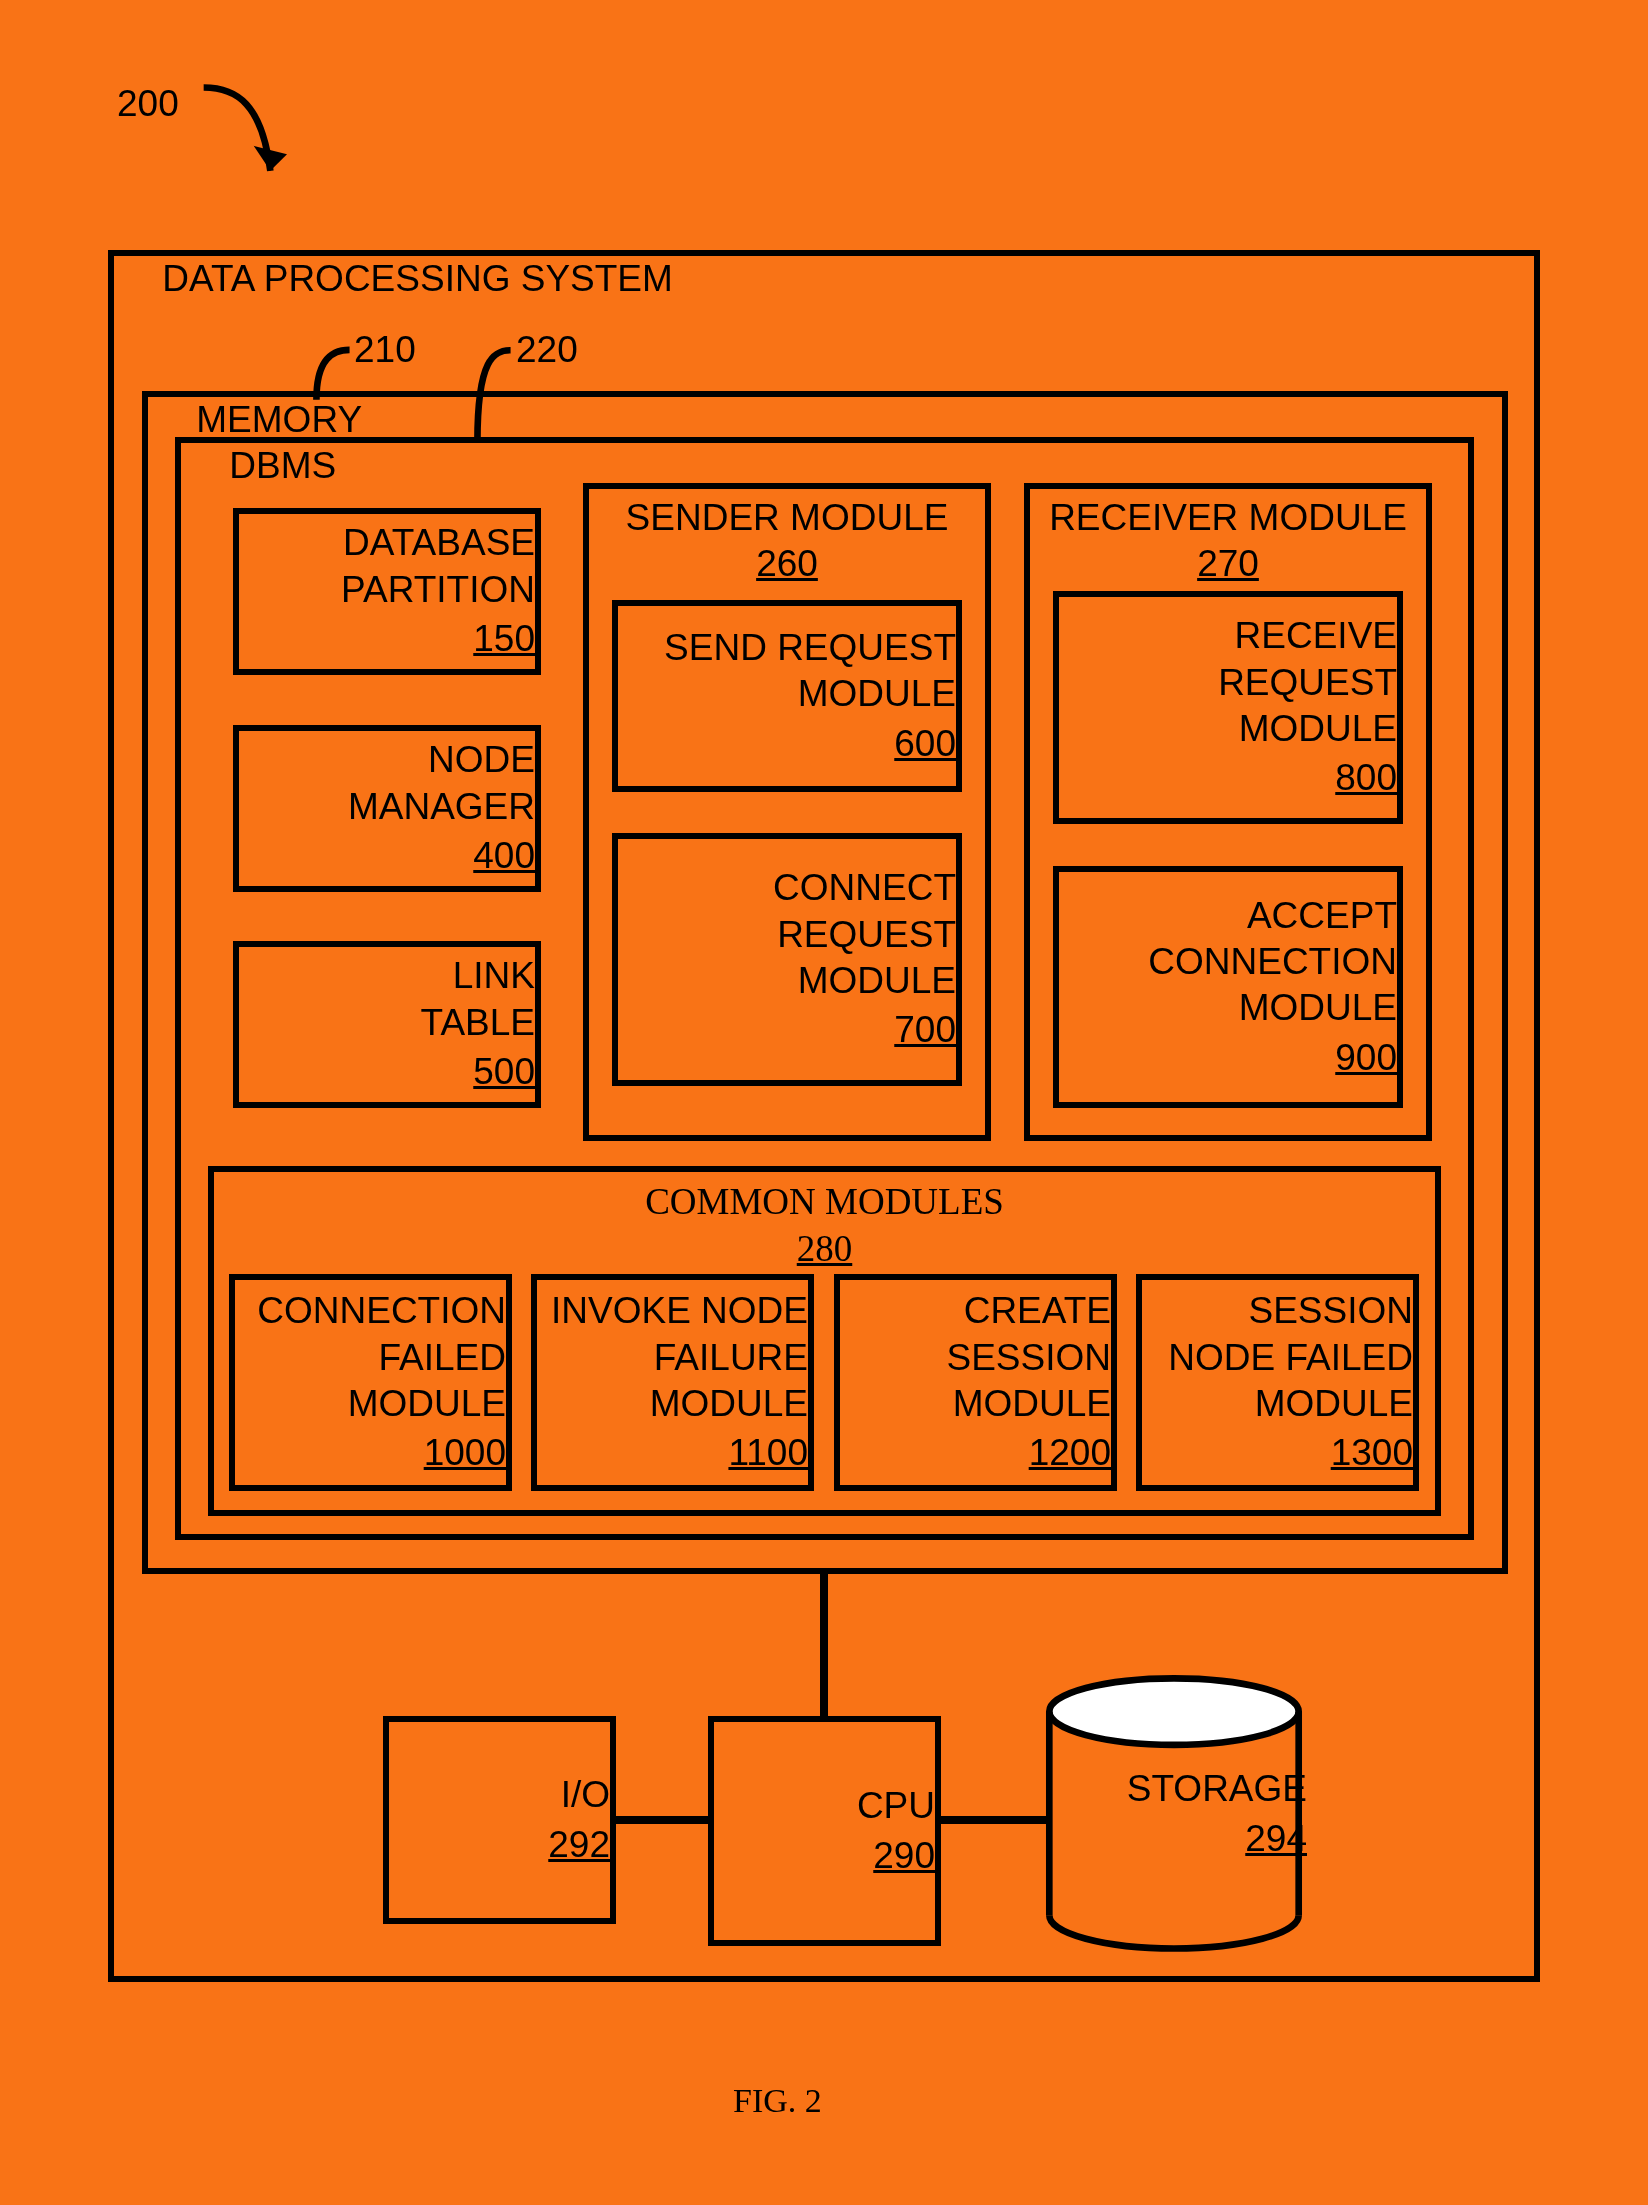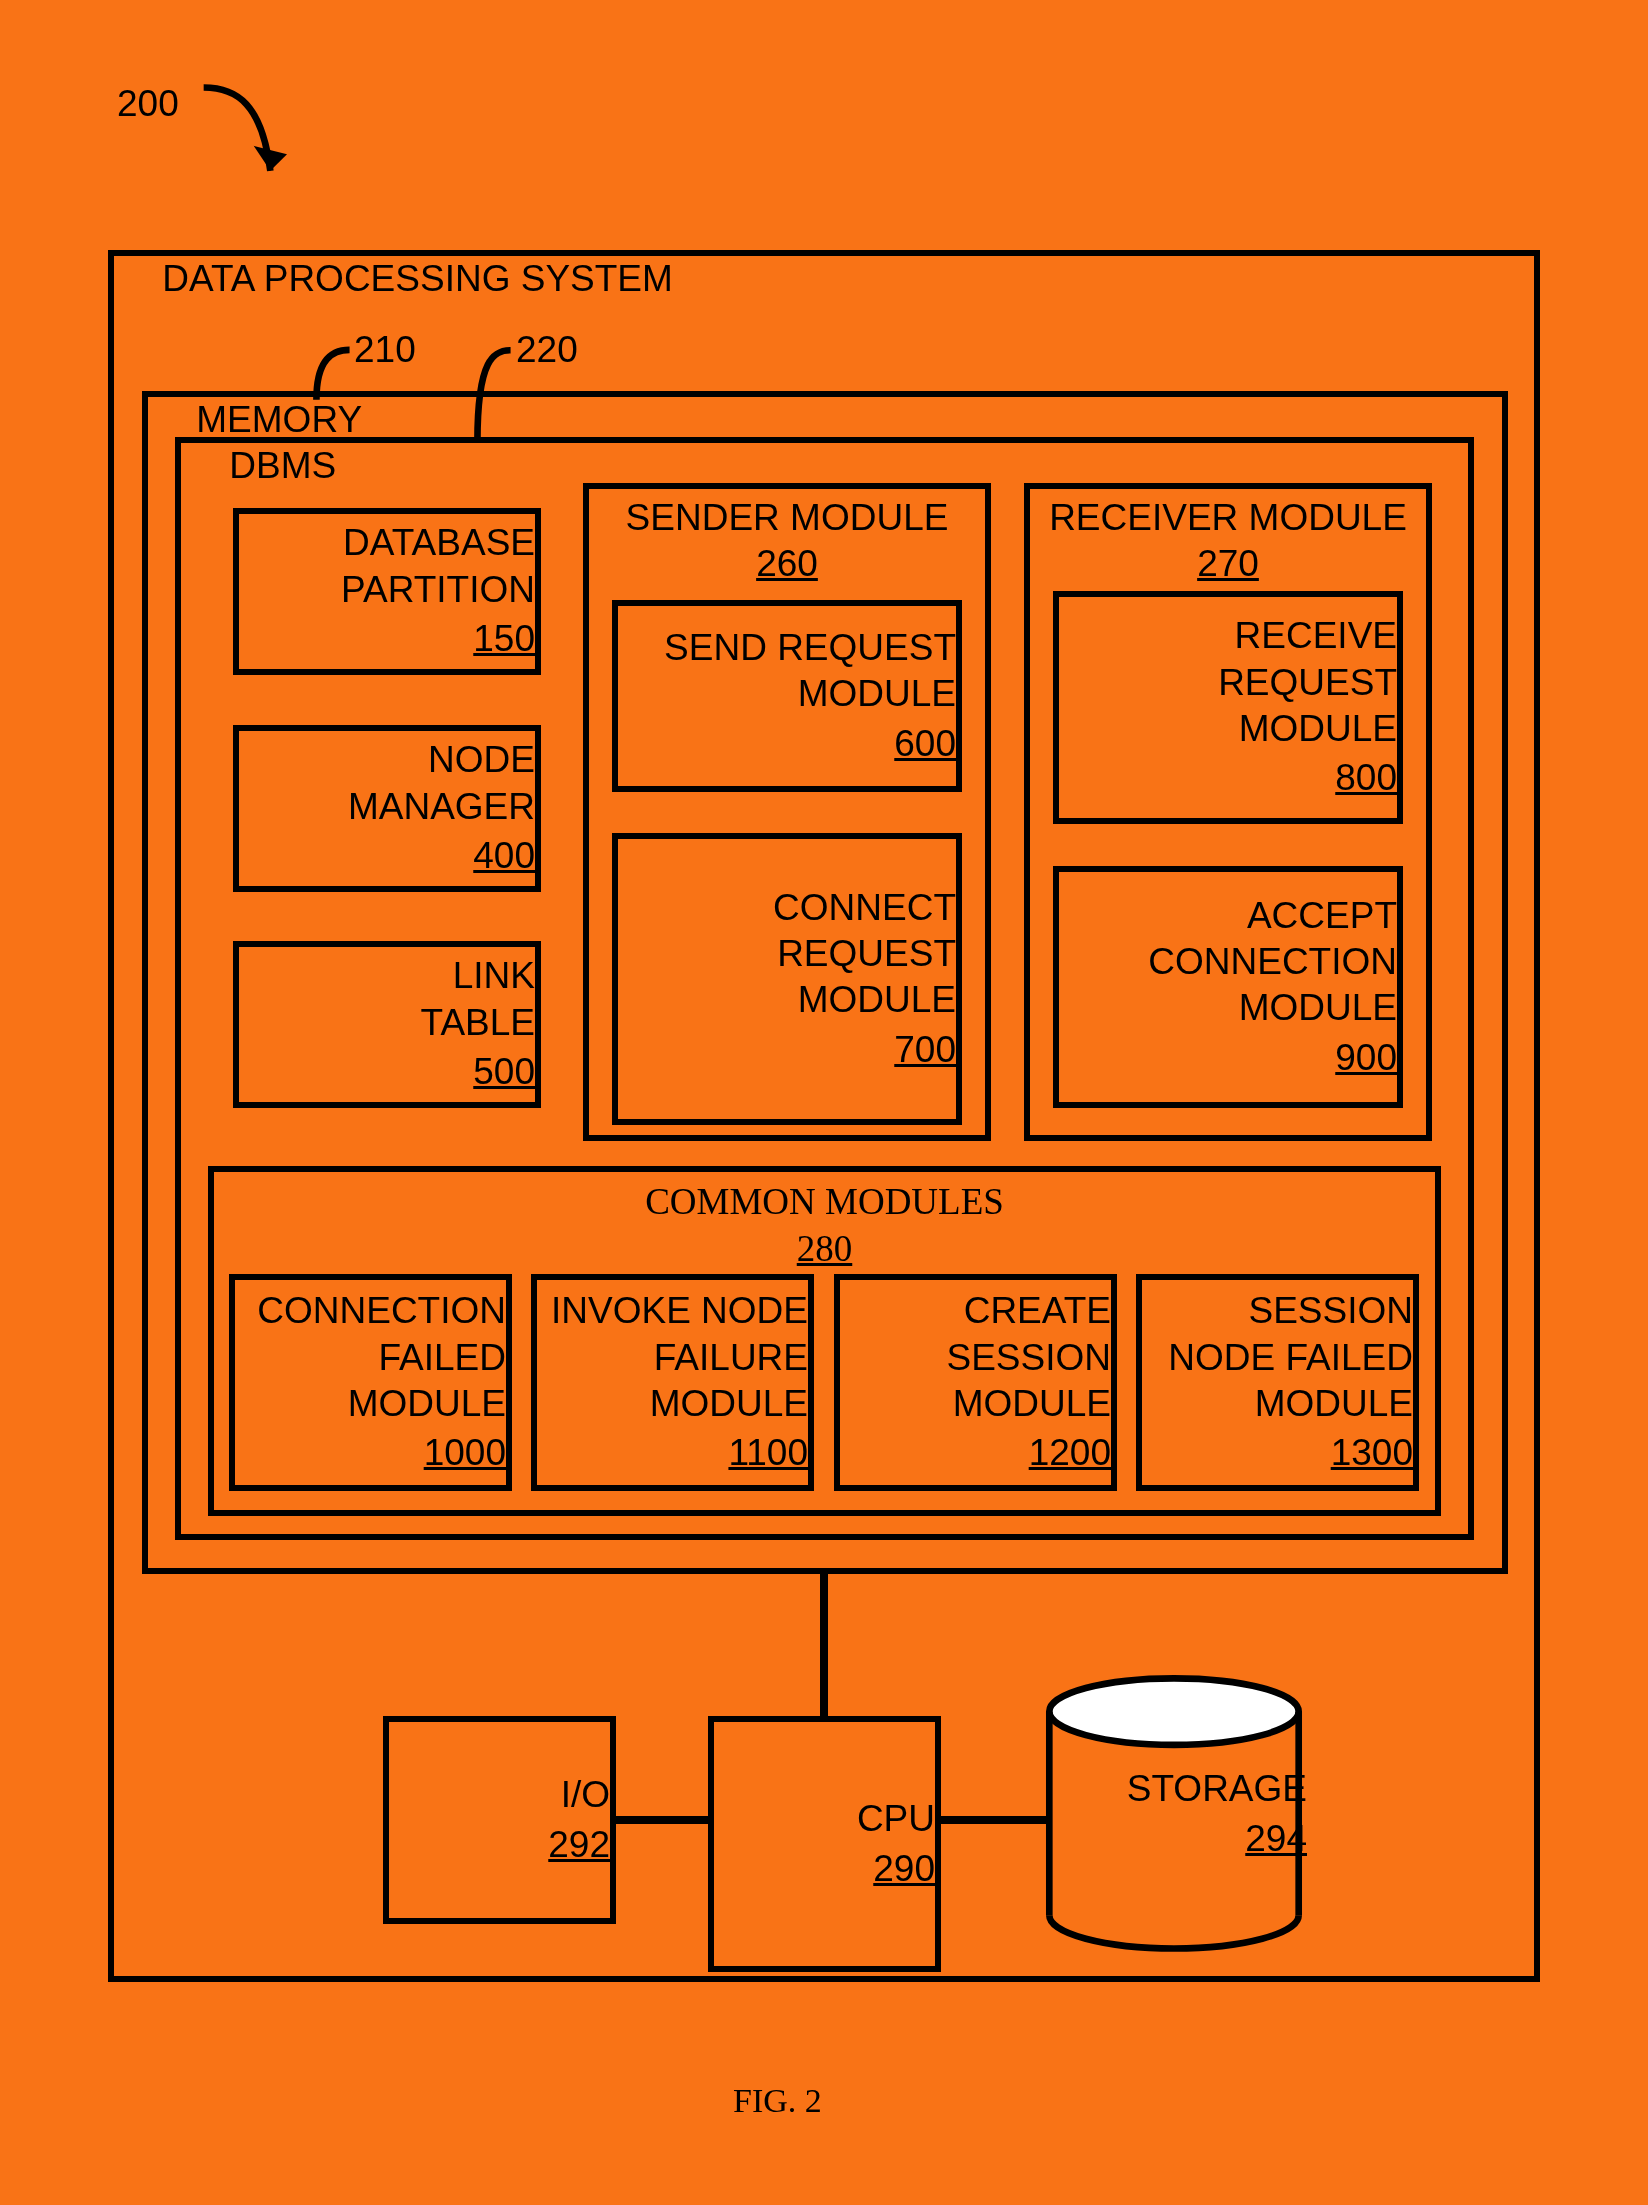--- a/index.html
+++ b/index.html
@@ -111,21 +111,21 @@
 
   <div class="box" style="left:583px; top:483px; width:408px; height:658px;">
     <div style="margin-top:8.3px;" class="title">SENDER MODULE</div>
     <div class="ref">260</div>
   </div>
   <div class="box block-text" style="left:612px; top:600px; width:350px; height:192px;">
     <div class="title">SEND REQUEST</div>
     <div class="title">MODULE</div>
     <div class="ref">600</div>
   </div>
-  <div class="box block-text" style="left:612px; top:833px; width:350px; height:292px;">
+  <div class="box block-text" style="left:612px; top:833px; width:350px; height:253px;">
     <div class="title">CONNECT</div>
     <div class="title">REQUEST</div>
     <div class="title">MODULE</div>
     <div class="ref">700</div>
   </div>
 
   <div class="box" style="left:1024px; top:483px; width:408px; height:658px;">
     <div style="margin-top:8.3px;" class="title">RECEIVER MODULE</div>
     <div class="ref">270</div>
   </div>
@@ -168,21 +168,21 @@
     <div class="title">SESSION</div>
     <div class="title">NODE FAILED</div>
     <div class="title">MODULE</div>
     <div class="ref">1300</div>
   </div>
 
   <div class="box block-text" style="left:383px; top:1716px; width:233px; height:208px;">
     <div class="title">I/O</div>
     <div class="ref">292</div>
   </div>
-  <div class="box block-text" style="left:708px; top:1716px; width:233px; height:256px;">
+  <div class="box block-text" style="left:708px; top:1716px; width:233px; height:230px;">
     <div class="title">CPU</div>
     <div class="ref">290</div>
   </div>
 
   <svg class="lead" style="left:1041px; top:1674px;" width="266" height="283" viewBox="0 0 320 340">
     <ellipse cx="160" cy="45" rx="150" ry="40" fill="#fff" stroke="#000" stroke-width="8"></ellipse>
     <path d="M10 45 L10 290" stroke="#000" stroke-width="8" fill="none"></path>
     <path d="M310 45 L310 290" stroke="#000" stroke-width="8" fill="none"></path>
     <path d="M10 290 A150 40 0 0 0 310 290" stroke="#000" stroke-width="8" fill="none"></path>
   </svg>

